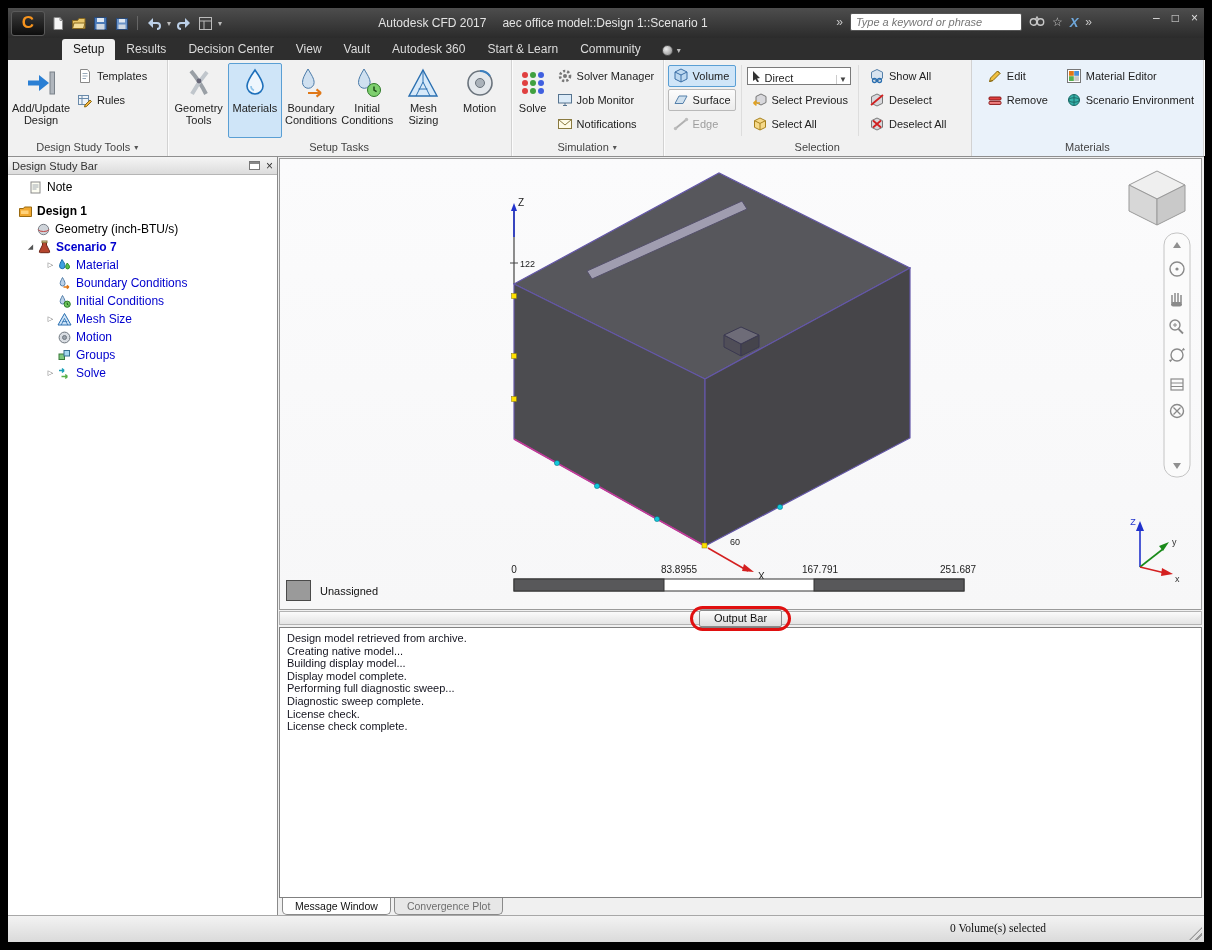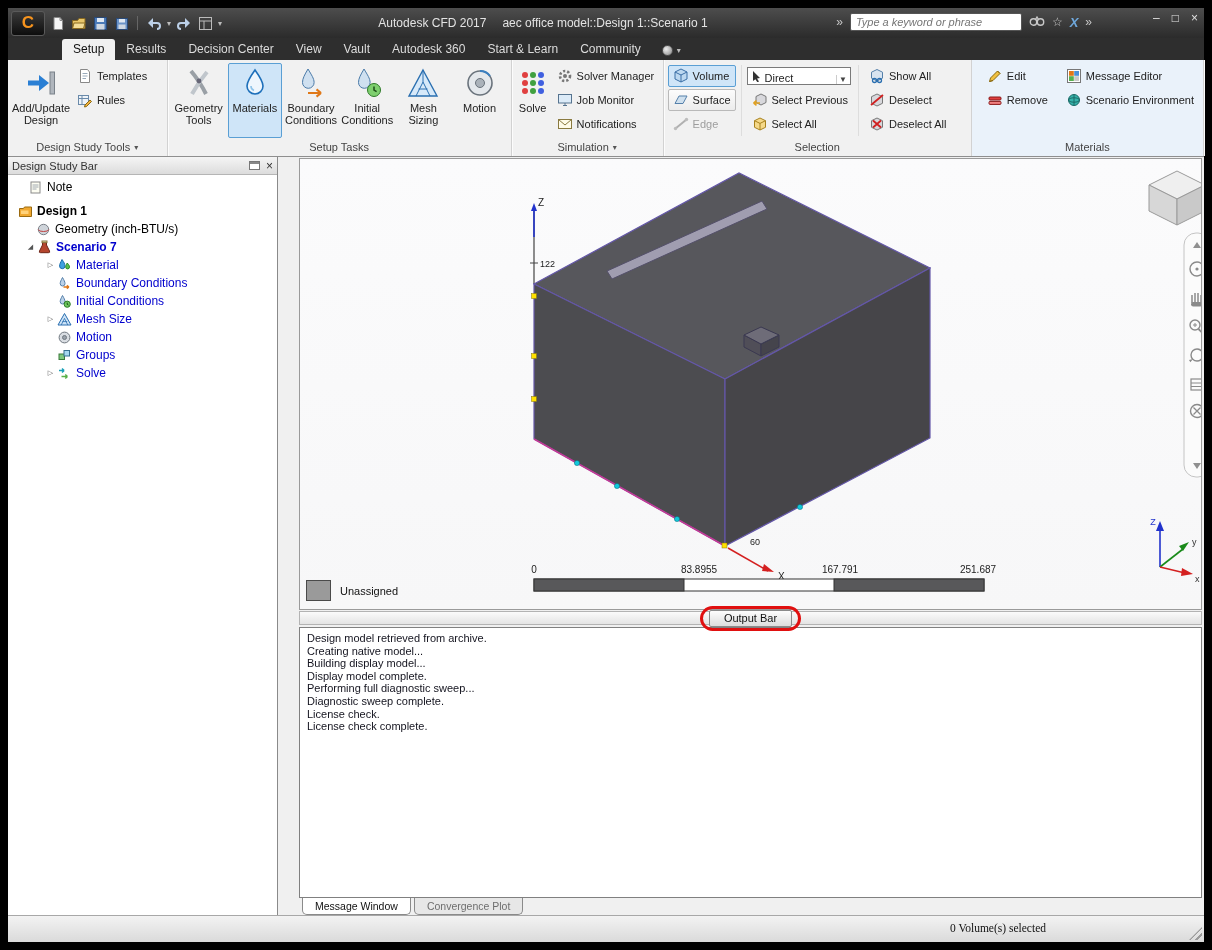--- a/index.html
+++ b/index.html
@@ -44,21 +44,21 @@
   .rrow .ic16 { width:16px; height:16px; flex:none; }
   .rrow.sel { background:#cfe5f8; border-color:#5a9fd4; }
   .rrow.framed { border-color:#b9b9b9; background:linear-gradient(#fcfcfc,#ececec); }
   .rrow.disabled { color:#9d9d9d; }
   .combo { width:104px; height:18px; background:#fff; border:1px solid #7a7a7a; display:flex; align-items:flex-end; font-size:11px; color:#222; padding-left:4px; gap:3px; margin:2px 0; }
   .combo .arrow { margin-left:auto; width:14px; text-align:center; font-size:8px; color:#444; border-left:1px solid #ccc; }
   .caret { font-size:8px; color:#555; }
   .vsep { width:1px; background:#ddd; margin:2px 3px; }
 
   
-  .main { flex:1; display:flex; min-height:0;gap:20px; }
+  .main { flex:1; display:flex; min-height:0; }
   .left-panel { width:270px; flex:none; background:#fff; border-right:1px solid #8a8a8a; display:flex; flex-direction:column; }
   .lp-header { height:18px; background:linear-gradient(#f5f5f5,#dcdcdc); border-bottom:1px solid #b5b5b5; display:flex; align-items:center; font-size:11px; color:#333; padding:0 4px; flex:none; }
   .lp-header .sp { flex:1; }
   .float-ic { width:11px; height:9px; border:1px solid #777; background:#fff; position:relative; margin-right:6px; }
   .float-ic::before { content:""; position:absolute; left:0; right:0; top:0; height:2px; background:#888; }
   .lp-close { font-size:12px; color:#333; line-height:10px; }
   .tree { flex:1; padding-top:3px; overflow:hidden; }
   .trow { display:flex; align-items:center; height:18px; font-size:12px; color:#000; white-space:nowrap; }
   .exp { width:13px; flex:none; text-align:center; font-size:7px; color:#555; }
   .tlbl { margin-left:4px; }
@@ -429,21 +429,21 @@
         </div>
         <div class="rcol">
           <div class="rrow">
             <span class="ic16"><svg width="16" height="16" viewBox="0 0 16 16">
                     <rect x="1.5" y="1.5" width="13" height="13" fill="#fff" stroke="#777"></rect>
                     <rect x="3" y="3" width="4.8" height="4.8" fill="#e07818"></rect>
                     <rect x="8.2" y="3" width="4.8" height="4.8" fill="#4a90d9"></rect>
                     <rect x="3" y="8.2" width="4.8" height="4.8" fill="#57b04f"></rect>
                     <rect x="8.2" y="8.2" width="4.8" height="4.8" fill="#c9c9c9"></rect>
                   </svg></span>
-            <span>Message Editor</span>
+            <span>Material Editor</span>
           </div>
           <div class="rrow">
             <span class="ic16"><svg width="16" height="16" viewBox="0 0 16 16">
                     <circle cx="8" cy="8" r="5.5" fill="#35b3ab" stroke="#1a6a66"></circle>
                     <ellipse cx="8" cy="8" rx="5.5" ry="2.2" fill="none" stroke="#1a6a66"></ellipse>
                     <path d="M8 2.5v11" stroke="#1a6a66"></path>
                   </svg></span>
             <span>Scenario Environment</span>
           </div>
         </div>

